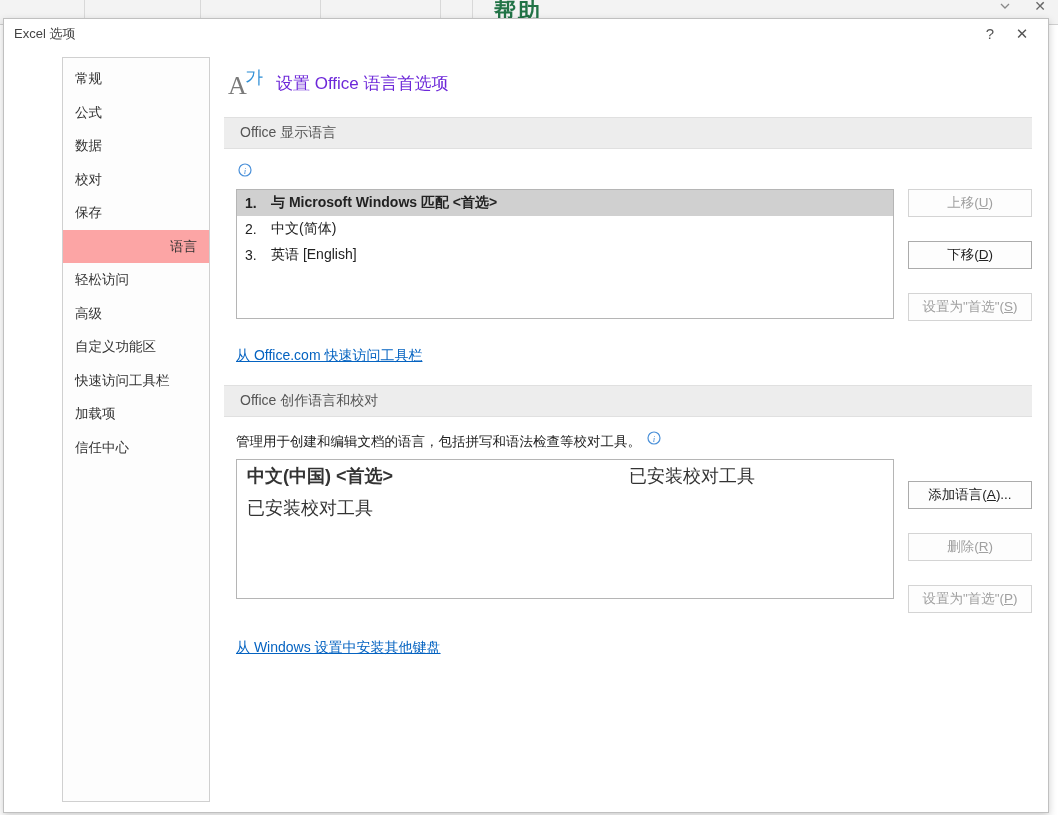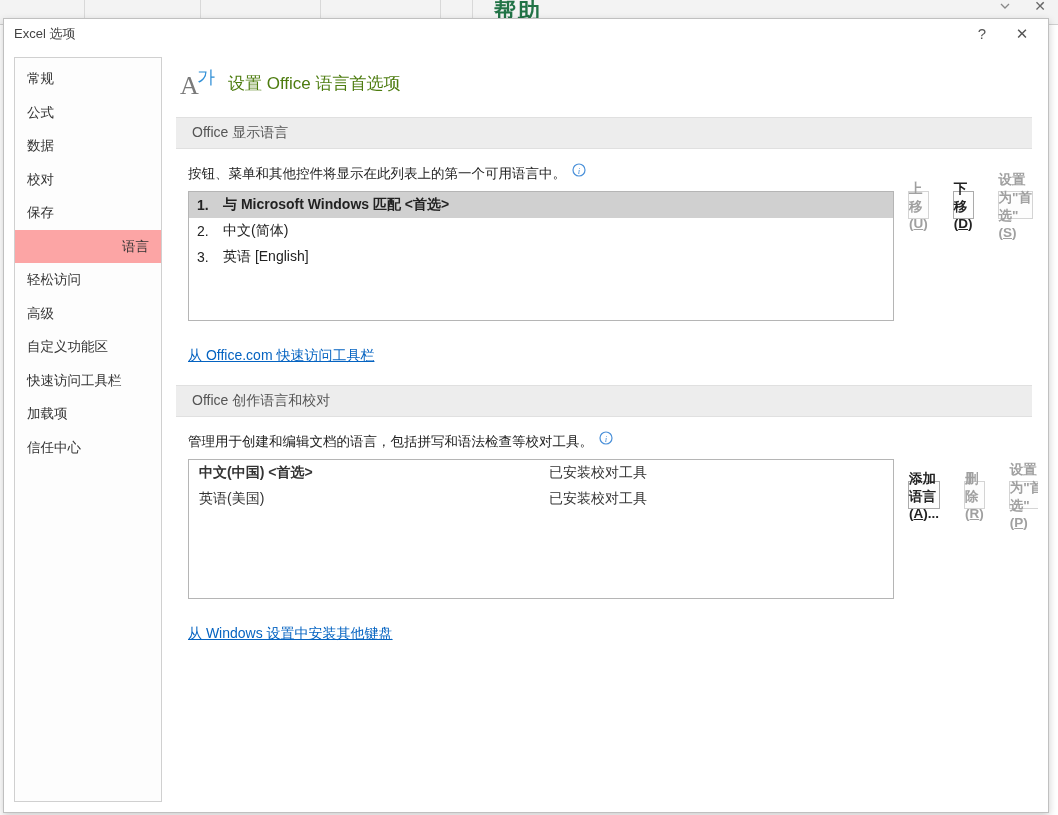--- a/index.html
+++ b/index.html
@@ -49,21 +49,20 @@
     display: flex;
     flex-direction: column;
   }
   .titlebar {
     height: 30px;
     display: flex; align-items: center;
     padding: 0 10px;
     font-size: 13px;
     color: #444;
     border-bottom: 1px solid #fff;
-    gap: 8px;
   }
   .titlebar-spacer { flex:1; }
   .titlebar-btn {
     width: 32px; height: 22px;
     display:flex; align-items:center; justify-content:center;
     color:#555; font-size: 15px;
   }
 
   .dialog-body {
     flex:1;
@@ -73,20 +72,21 @@
     overflow:hidden;
   }
 
   
   .sidebar {
     width: 148px;
     border: 1px solid #d0d0d0;
     background: #fdfdfd;
     display:flex; flex-direction:column;
     padding-top: 4px;
+    margin-left: 48px;
   }
   .sidebar-item {
     padding: 8px 12px 8px 12px;
     font-size: 13.5px;
     color:#333;
     cursor: default;
     line-height: 1.3;
   }
   .sidebar-item.active {
     background: #fca5a5;
@@ -103,21 +103,21 @@
 
   .page-header {
     display:flex; align-items:center; gap: 10px;
     padding: 4px 0 18px 2px;
   }
   .lang-icon {
     width: 40px; height: 32px; position:relative;
   }
   .lang-icon svg { width:100%; height:100%; }
   .page-title {
-    font-size: 17px; color:#4d7c0f;
+    font-size: 17px; color:#6d28d9;
   }
 
   .section-header {
     background: #ededed;
     border-top: 1px solid #e0e0e0;
     border-bottom: 1px solid #e0e0e0;
     padding: 6px 16px;
     font-size: 14px;
     color:#555;
     font-weight: 500;
@@ -155,31 +155,31 @@
   .list-item .num { width: 26px; color:#222; }
   .list-item .txt { color:#222; }
   .list-item.selected {
     background: #d0d0d0;
   }
   .list-item.selected .txt, .list-item.selected .num { font-weight: bold; }
 
   
   .cols-item {
     display:flex; padding: 4px 10px;
-    font-size: 14px;
+    font-size: 18px;
+    gap: 32px;
   }
   .cols-item .c1 { width: 350px; }
   .cols-item .c2 { }
   .cols-item.header .c1 { font-weight: bold; }
 
   .btn-col {
     width: 124px;
-    display:flex; flex-direction:row; gap: 24px;
+    display:flex; flex-direction:column; gap: 24px;
     padding-top: 0;
-    font-weight: bold;
   }
   .btn-col.author { padding-top: 22px; }
   .btn {
     height: 28px;
     border: 1px solid #ababab;
     background: #fdfdfd;
     font-size: 13.5px;
     display:flex; align-items:center; justify-content:center;
     color:#222;
     cursor: default;
@@ -253,21 +253,20 @@
             <text x="2" y="27" font-size="26" fill="#7a7a7a" font-family="serif">A</text>
             <text x="19" y="16" font-size="18" fill="#2f8fd6">가</text>
           </svg>
         </span>
         <span class="page-title">设置 Office 语言首选项</span>
       </div>
 
       
       <div class="section-header">Office 显示语言</div>
       <div class="section-body">
-        <span class="section-desc">按钮、菜单和其他控件将显示在此列表上的第一个可用语言中。</span>
         <span class="info-icon">
           <svg viewBox="0 0 14 14">
               <circle cx="7" cy="7" r="6" fill="none" stroke="#4a90d9" stroke-width="1.2"></circle>
               <text x="7" y="10.5" text-anchor="middle" font-size="9" fill="#4a90d9" font-style="italic" font-family="serif">i</text>
             </svg>
         </span>
 
         <div class="list-row">
           <div class="listbox">
             <div class="list-item selected">
@@ -309,21 +308,20 @@
             </svg>
         </span>
 
         <div class="list-row">
           <div class="listbox tall">
             <div class="cols-item header">
               <span class="c1">中文(中国) &lt;首选&gt;</span>
               <span class="c2">已安装校对工具</span>
             </div>
             <div class="cols-item">
-              <span class="c1">英语(美国)</span>
               <span class="c2">已安装校对工具</span>
             </div>
           </div>
           <div class="btn-col author">
             <div class="btn">
                 <span>添加语言(<span class="ul">A</span>)...</span>
               </div>
             <div class="btn disabled">
                 <span>删除(<span class="ul">R</span>)</span>
               </div>

